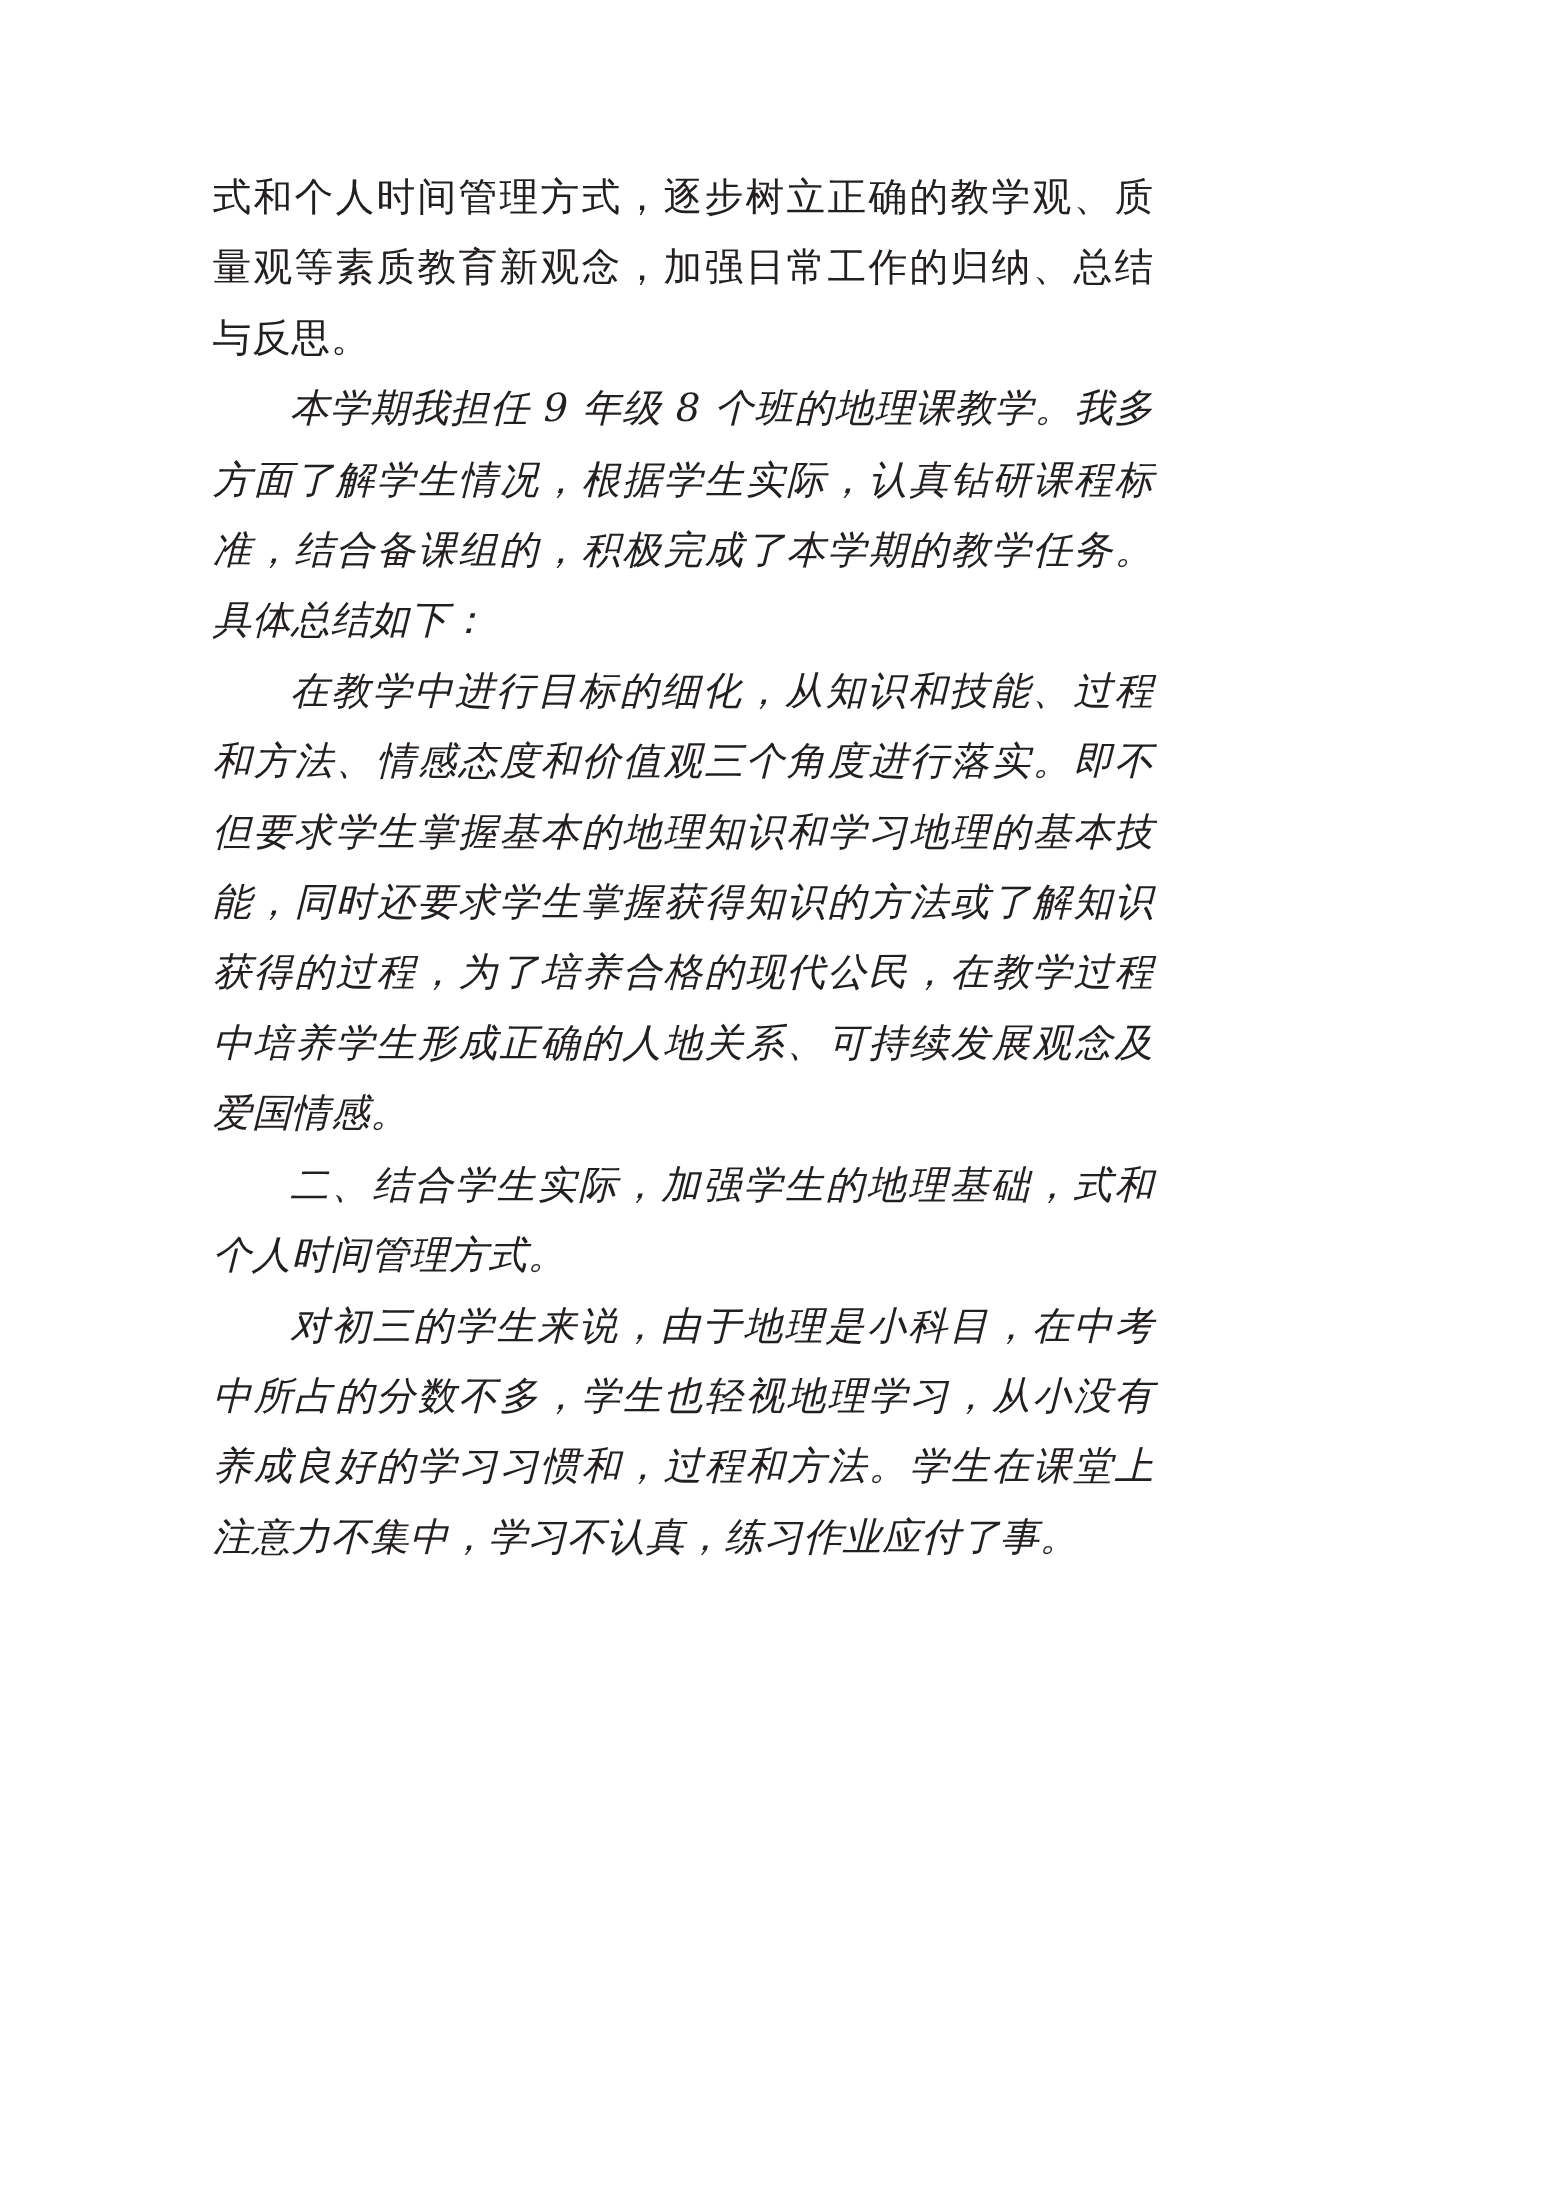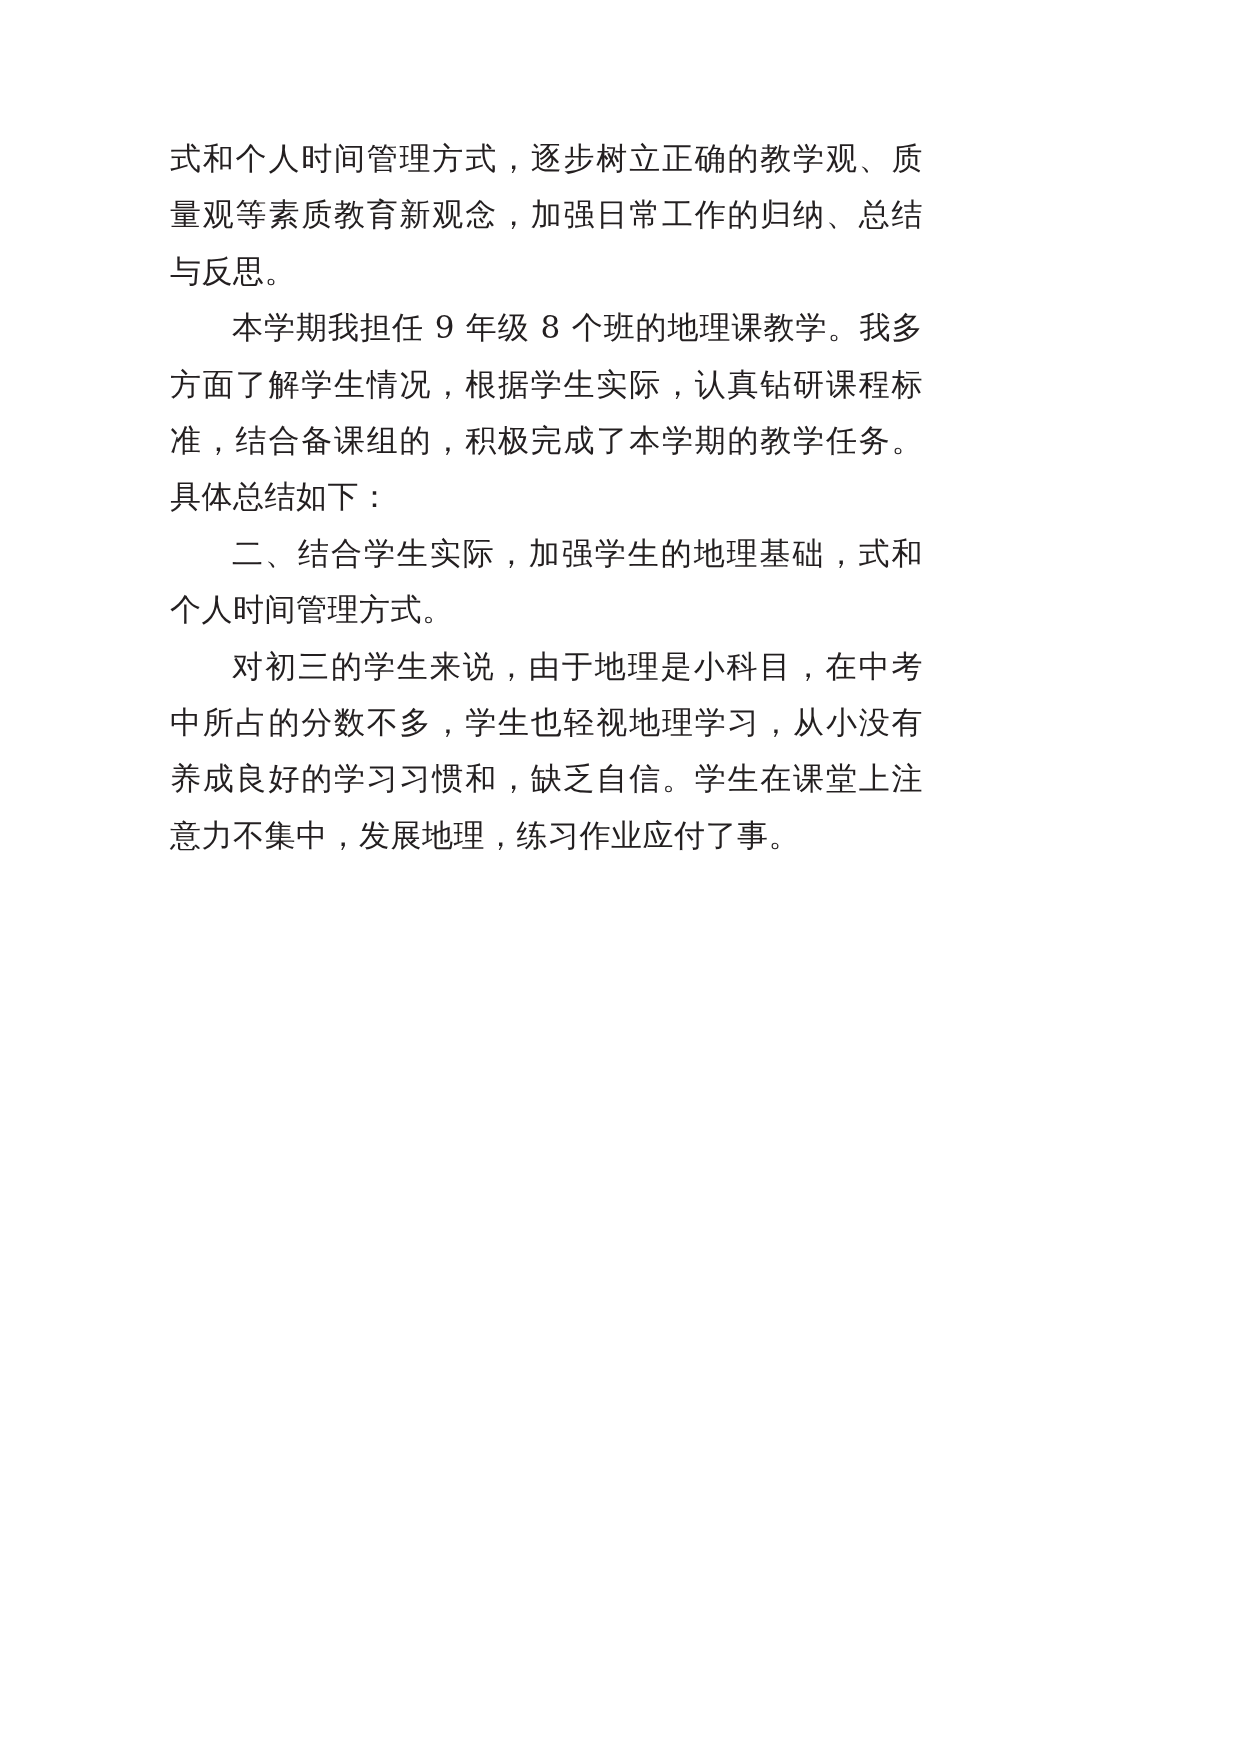--- a/index.html
+++ b/index.html
@@ -27,20 +27,21 @@
     line-height: 1.82;
     letter-spacing: 0.5px;
     text-align: justify;
     text-justify: inter-ideograph;
   }
   p {
     margin: 0;
   }
   .para-indent {
     text-indent: 2em;
+    font-style: italic;
   }
   .para-flush {
     text-indent: 0;
   }
   .heading-line {
     text-indent: 0;
   }
 </style>
 </head>
 <body>
@@ -48,19 +49,20 @@
 <div class="page">
   <div class="doc-body">
 
     <p class="para-flush">式和个人时间管理方式，逐步树立正确的教学观、质量观等素质教育新观念，加强日常工作的归纳、总结与反思。</p>
 
 
     <p class="para-indent">本学期我担任 9 年级 8 个班的地理课教学。我多方面了解学生情况，根据学生实际，认真钻研课程标准，结合备课组的，积极完成了本学期的教学任务。具体总结如下：</p>
 
 
 
+    <p class="para-indent">在教学中进行目标的细化，从知识和技能、过程和方法、情感态度和价值观三个角度进行落实。即不但要求学生掌握基本的地理知识和学习地理的基本技能，同时还要求学生掌握获得知识的方法或了解知识获得的过程，为了培养合格的现代公民，在教学过程中培养学生形成正确的人地关系、可持续发展观念及爱国情感。</p>
 
     <p class="para-indent">二、结合学生实际，加强学生的地理基础，式和个人时间管理方式。</p>
 
-    <p class="para-indent">对初三的学生来说，由于地理是小科目，在中考中所占的分数不多，学生也轻视地理学习，从小没有养成良好的学习习惯和，缺乏自信。学生在课堂上注意力不集中，发展地理，练习作业应付了事。</p>
+    <p class="para-indent">对初三的学生来说，由于地理是小科目，在中考中所占的分数不多，学生也轻视地理学习，从小没有养成良好的学习习惯和，过程和方法。学生在课堂上注意力不集中，学习不认真，练习作业应付了事。</p>
 
   </div>
 </div>
 
 </body></html>

